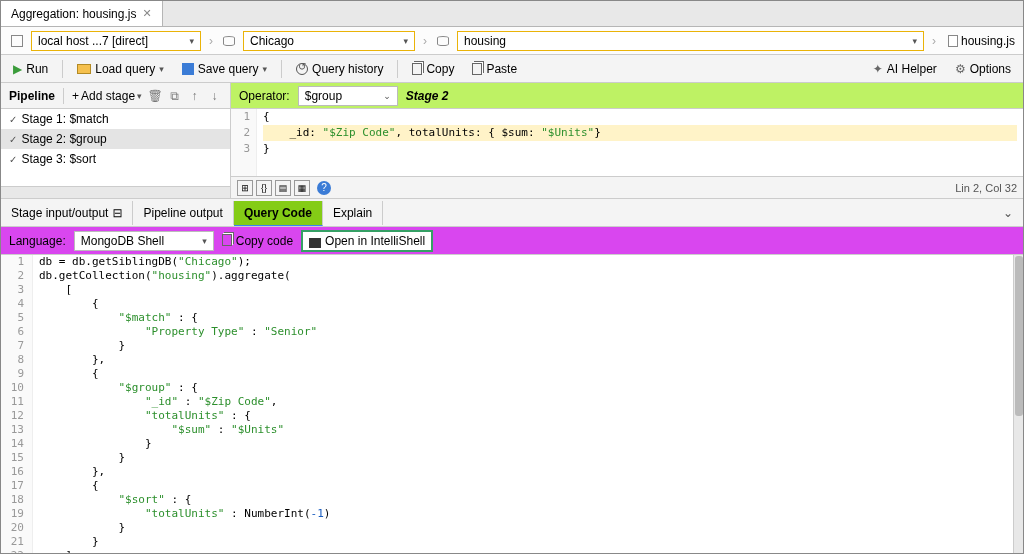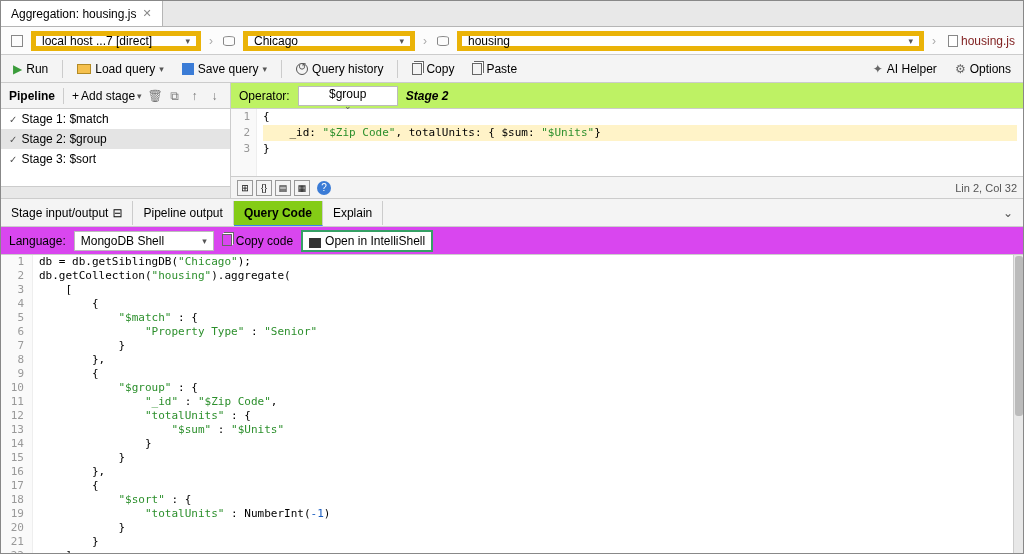--- a/index.html
+++ b/index.html
@@ -4,24 +4,24 @@
 <style>
   * { box-sizing: border-box; margin: 0; padding: 0; }
   body { font-family: -apple-system, BlinkMacSystemFont, "Segoe UI", Arial, sans-serif; font-size: 12px; background: #fff; width: 1024px; height: 554px; overflow: hidden; border: 1px solid #888; }
   
   .tab-bar { height: 26px; display: flex; border-bottom: 1px solid #b5b5b5; background: #e8e8e8; }
   .tab { padding: 4px 10px; background: #fff; border-right: 1px solid #b5b5b5; display: flex; align-items: center; gap: 6px; }
   .tab .close-x { color: #888; font-size: 11px; }
   
   .breadcrumb { height: 28px; display: flex; align-items: center; gap: 6px; padding: 0 8px; border-bottom: 1px solid #ccc; background: #fcfcfc; }
   .bc-icon { width: 16px; height: 16px; display: flex; align-items: center; justify-content: center; color: #555; }
-  .bc-select { height: 20px; border: 5px solid #eab308; background: #fff; padding: 0 6px; display: flex; align-items: center; justify-content: space-between; }
+  .bc-select { height: 20px; border: 1px solid #eab308; background: #fff; padding: 0 6px; display: flex; align-items: center; justify-content: space-between; }
   .bc-sep { color: #aaa; padding: 0 2px; }
   .bc-chev { font-size: 9px; color: #555; }
-  .file-link { color: #7f1d1d; margin-left: 4px; display: flex; align-items: center; gap: 3px; }
+  .file-link { color: #000000; margin-left: 4px; display: flex; align-items: center; gap: 3px; }
   
   .toolbar { height: 28px; display: flex; align-items: center; gap: 10px; padding: 0 8px; border-bottom: 1px solid #ccc; background: #f4f4f4; }
   .toolbar .btn { display: flex; align-items: center; gap: 4px; padding: 2px 4px; cursor: pointer; }
   .toolbar .sep { width: 1px; height: 18px; background: #ccc; }
   .toolbar .right { margin-left: auto; display: flex; gap: 10px; }
   .play { color: #3b9c3b; }
   .folder { display:inline-block;width:14px;height:10px;background:#f5c04d;border:1px solid #b38a24;}
   .disk { display:inline-block;width:12px;height:12px;background:#3b7cd6;}
   .hist { display:inline-block; width:12px; height:12px; border:1px solid #555; border-radius:50%; position:relative;}
   .hist::after{content:"↺";position:absolute;top:-3px;left:1px;font-size:10px;color:#555;}
@@ -33,21 +33,21 @@
   .pipeline-head { height: 26px; display: flex; align-items: center; gap: 6px; padding: 0 8px; border-bottom: 1px solid #ccc; }
   .pipeline-head .title { font-weight: 600; }
   .pipeline-list { flex: 1; overflow: auto; background:#fff;}
   .stage-item { padding: 3px 8px; display: flex; align-items: center; gap: 4px; }
   .stage-item.selected { background: #e4e4e4; }
   .check { color: #555; font-size: 10px; }
   .pipeline-sbar { height: 12px; background:#e8e8e8; border-top:1px solid #ccc;}
   
   .stage-pane { flex: 1; display: flex; flex-direction: column; background:#bef264;}
   .stage-head { height: 26px; display: flex; align-items: center; gap: 8px; padding: 0 8px; border-bottom: 1px solid #ccc; }
-  .op-select { height: 20px; width: 100px; border:1px solid #bbb; background:#fff; padding:0 6px; display:flex; align-items:center; justify-content:space-between;flex-direction:column;}
+  .op-select { height: 20px; width: 100px; border:1px solid #bbb; background:#fff; padding:0 6px; display:flex; align-items:center; justify-content:space-between;}
   .stage-label { font-weight: 600; font-style: italic; }
   .stage-editor { flex: 1; display: flex; font-family: Menlo, Consolas, monospace; font-size: 11px; background:#fff; overflow:hidden;}
   .gutter { width: 26px; text-align: right; padding: 0 6px; color: #999; background: #f9f9f9; border-right: 1px solid #eee; line-height: 16px; }
   .code-body { flex: 1; padding: 0 6px; white-space: pre; line-height: 16px; }
   .hl { background: #fff3c8; display: block; }
   .s { color: #2c8f2c; }
   .stage-foot { height: 22px; display: flex; align-items: center; border-top: 1px solid #ccc; padding: 0 6px; background: #f4f4f4; }
   .sf-icon { width:16px;height:16px;border:1px solid #999;margin-right:3px;display:flex;align-items:center;justify-content:center;font-size:9px;}
   .help { width:14px;height:14px;border-radius:50%;background:#3b7cd6;color:#fff;display:flex;align-items:center;justify-content:center;font-size:10px;margin-left:4px;}
   .status { margin-left: auto; font-size: 11px; color: #555; }

